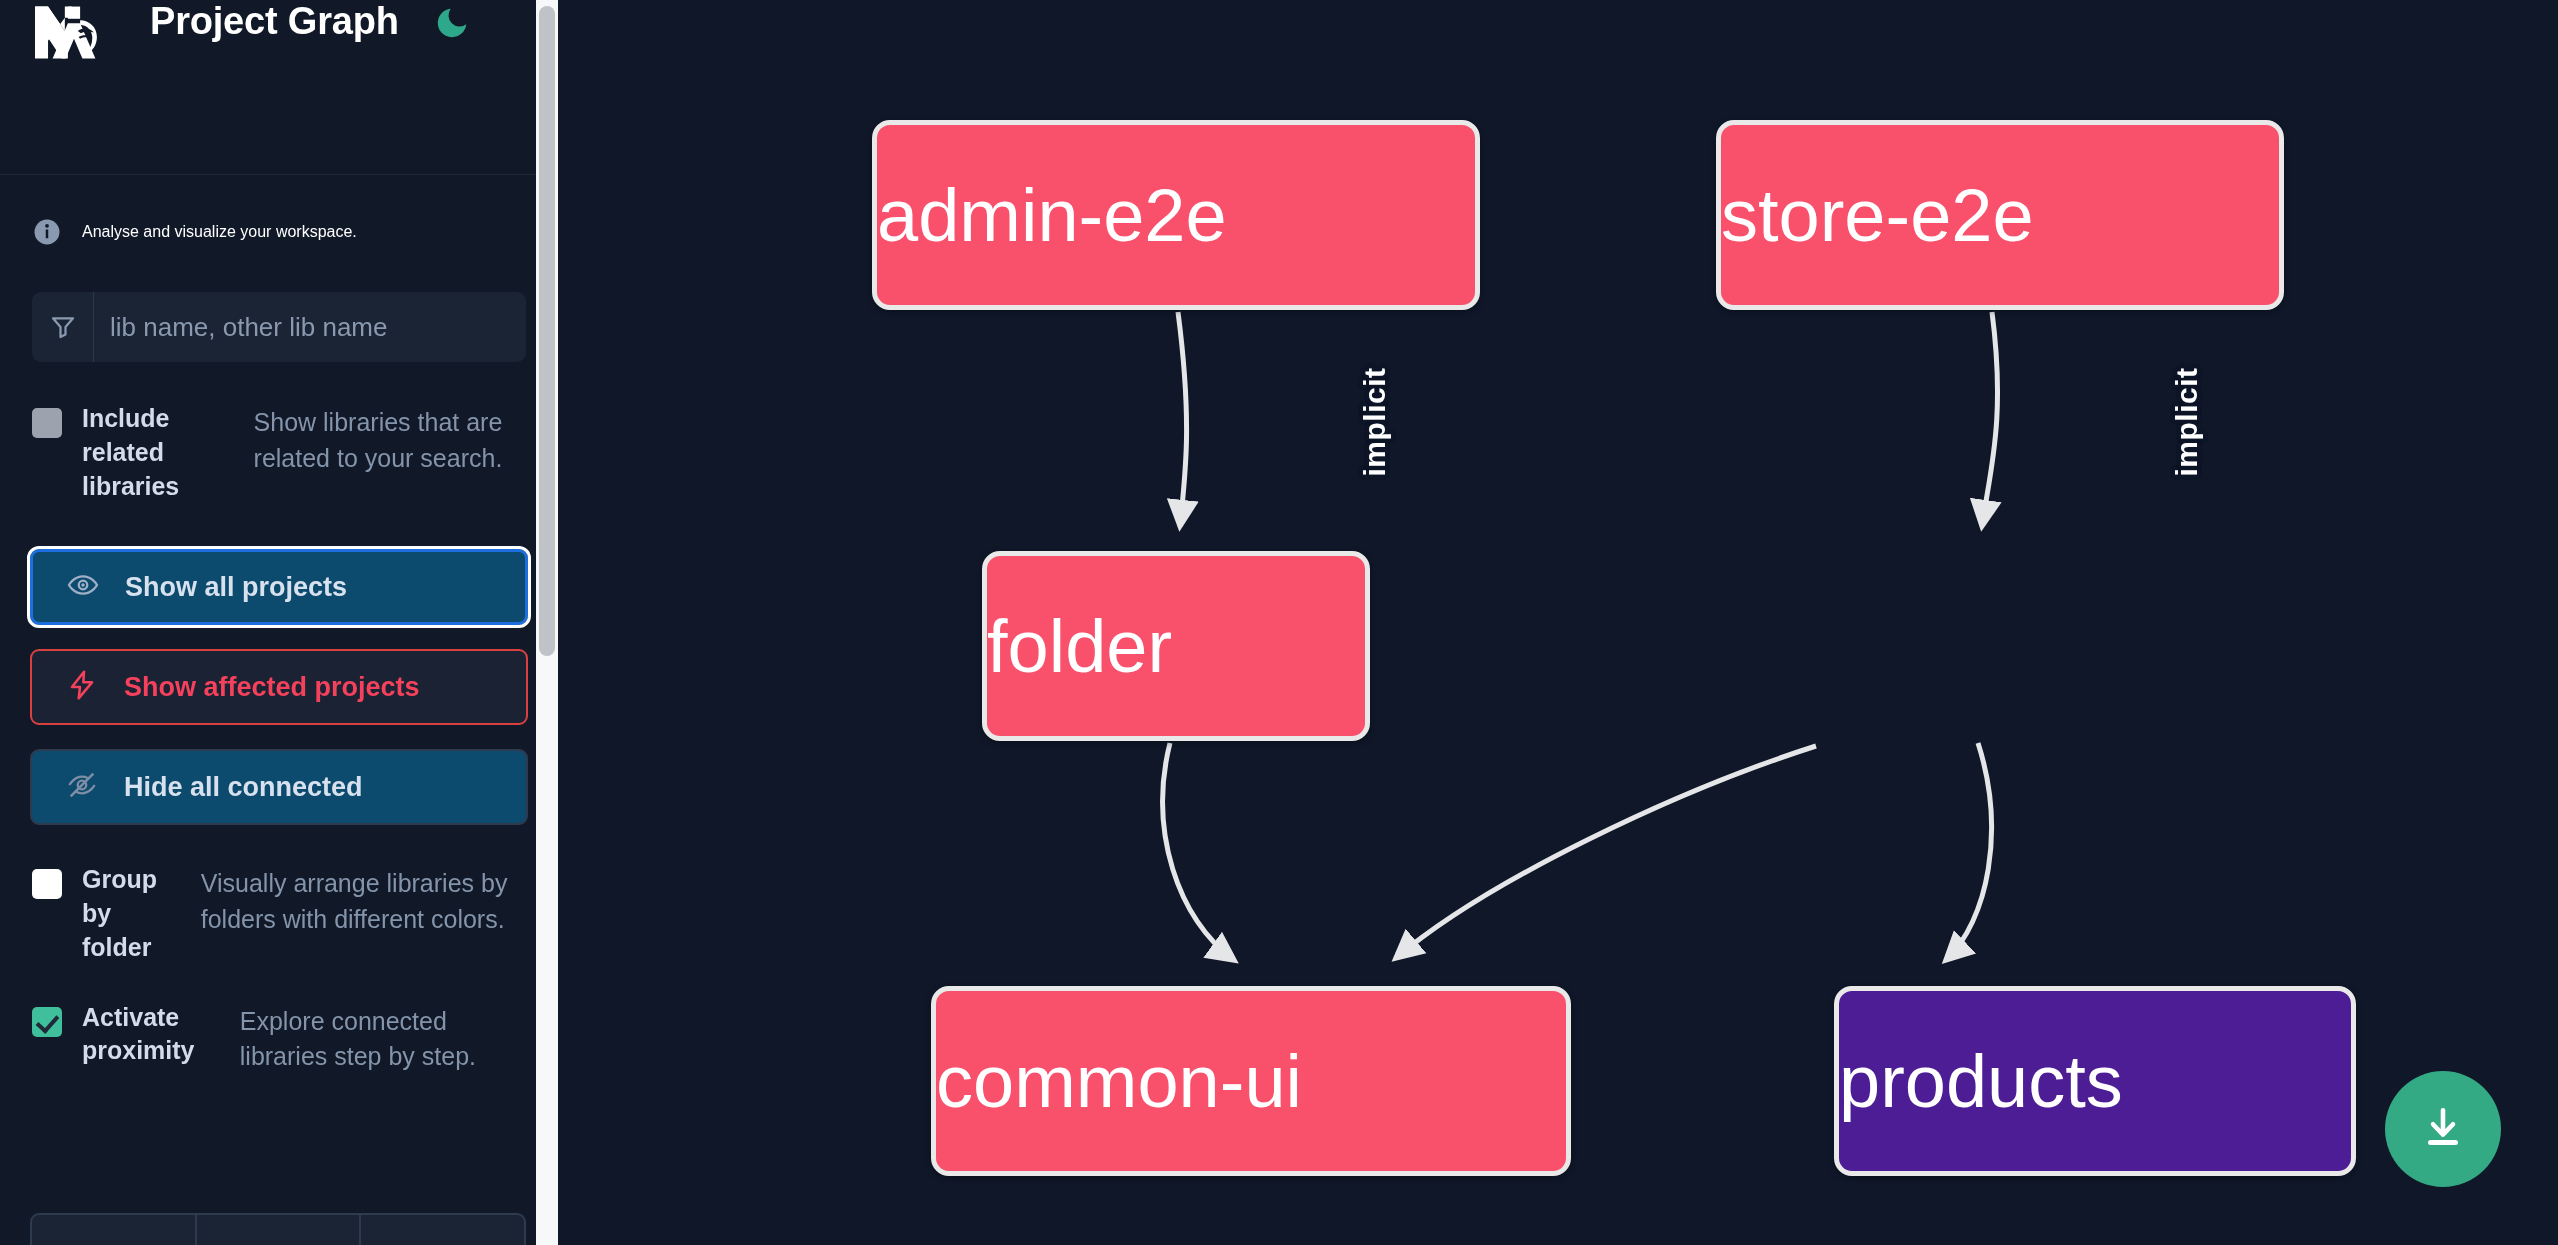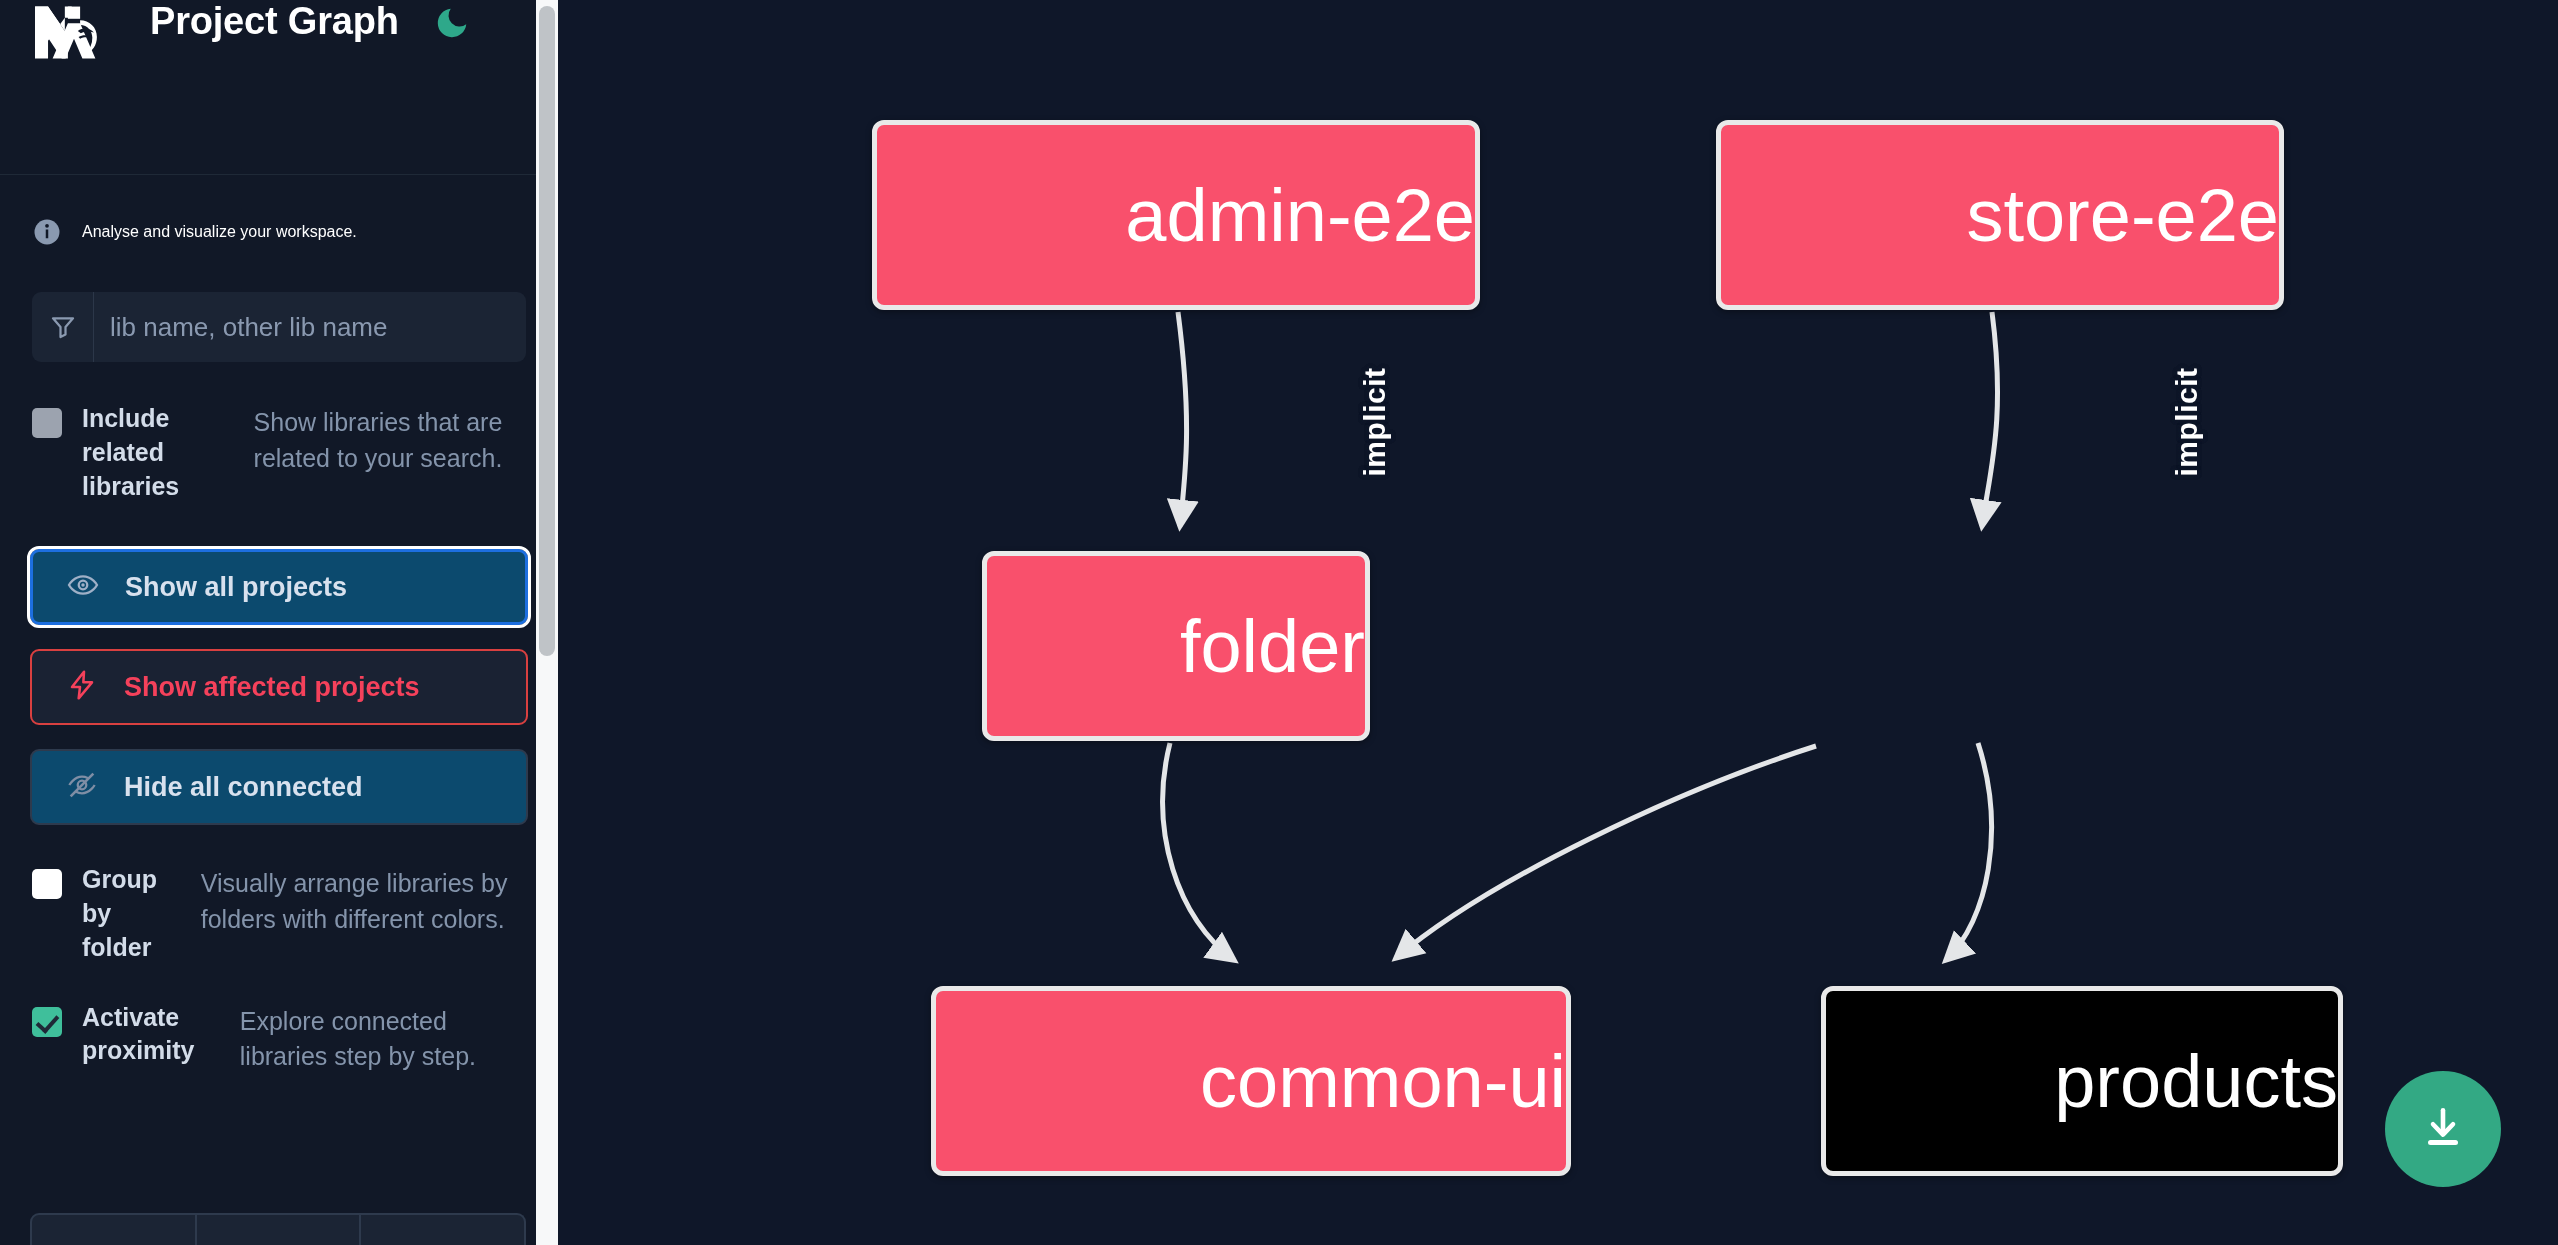--- a/index.html
+++ b/index.html
@@ -185,33 +185,33 @@
   
   .graph {
     position: relative;
     flex: 1;
     height: 1245px;
     background: #0F1729;
     overflow: hidden;
   }
   .node {
     position: absolute;
-    border-radius: 12px;
+    border-radius: 18px;
     border: 5px solid #E9E9E9;
     display: flex;
     align-items: center;
-    justify-content: flex-end;
+    justify-content: flex-start;
     color: #FFFFFF;
     font-family: "Liberation Sans", sans-serif;
     font-weight: 400;
     cursor: pointer;
     box-shadow: 0 2px 6px rgba(0,0,0,.35);
   }
   .node.pink { background: #F9506C; }
-  .node.grey { background: #000000; }
+  .node.grey { background: #4c1d95; margin-left: 13px; }
 
   svg.edges {
     position: absolute;
     left: 0; top: 0;
     width: 100%; height: 100%;
     pointer-events: none;
   }
   .edge-label {
     position: absolute;
     color: #FFFFFF;

